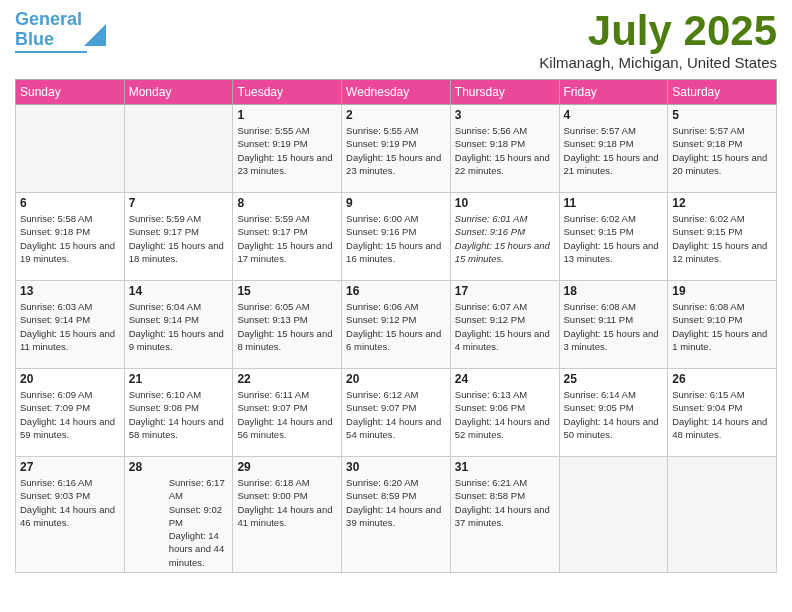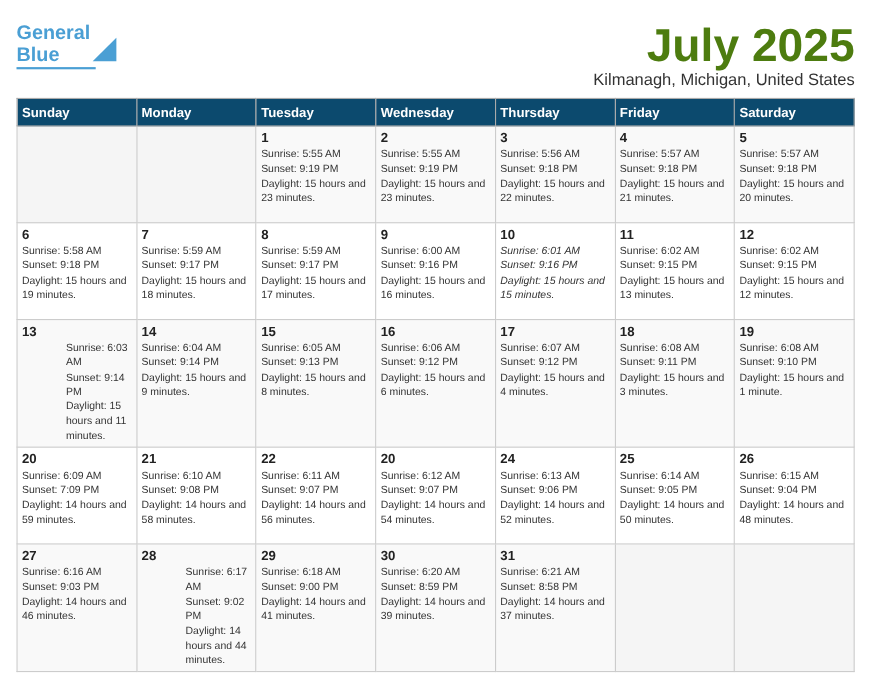--- a/index.html
+++ b/index.html
@@ -6,21 +6,21 @@
     body {
       width: 792px;
       height: 612px;
       font-family: Arial, sans-serif;
       background: #fff;
       overflow: hidden;
     }
     .page {
       width: 792px;
       height: 511px;
-      padding: 20px 15px;
+      padding: 10px 15px;
       display: flex;
       flex-direction: column;
     }
     .header {
       display: flex;
       justify-content: space-between;
       align-items: flex-start;
       margin-bottom: 8px;
     }
     .logo {
@@ -52,24 +52,24 @@
       margin-top: 2px;
     }
     .calendar {
       flex: 1;
       border: 1px solid #ccc;
       border-collapse: collapse;
       width: 100%;
       table-layout: fixed;
     }
     .calendar th {
-      background: #0c4a6e;
+      background: #ec4899;
       color: #fff;
       font-size: 12px;
-      font-weight: bold;
+      font-weight: normal;
       padding: 5px 4px;
       text-align: left;
       border: 1px solid #aaa;
     }
     .calendar td {
       border: 1px solid #ccc;
       vertical-align: top;
       padding: 3px 4px;
       font-size: 10px;
       color: #222;
@@ -212,21 +212,21 @@
           <td>
             <span class="day-number">12</span>
             <div class="day-info" style="white-space: pre-line;">Sunrise: 6:02 AM
 Sunset: 9:15 PM
 Daylight: 15 hours and 12 minutes.</div>
           </td>
         </tr>
         <tr>
           <td>
             <span class="day-number">13</span>
-            <div class="day-info" style="white-space: pre-line; margin-left: 40px;">Sunrise: 6:03 AM
+            <div class="day-info" style="white-space: pre-line;">Sunrise: 6:03 AM
 Sunset: 9:14 PM
 Daylight: 15 hours and 11 minutes.</div>
           </td>
           <td>
             <span class="day-number">14</span>
             <div class="day-info" style="white-space: pre-line;">Sunrise: 6:04 AM
 Sunset: 9:14 PM
 Daylight: 15 hours and 9 minutes.</div>
           </td>
           <td>

